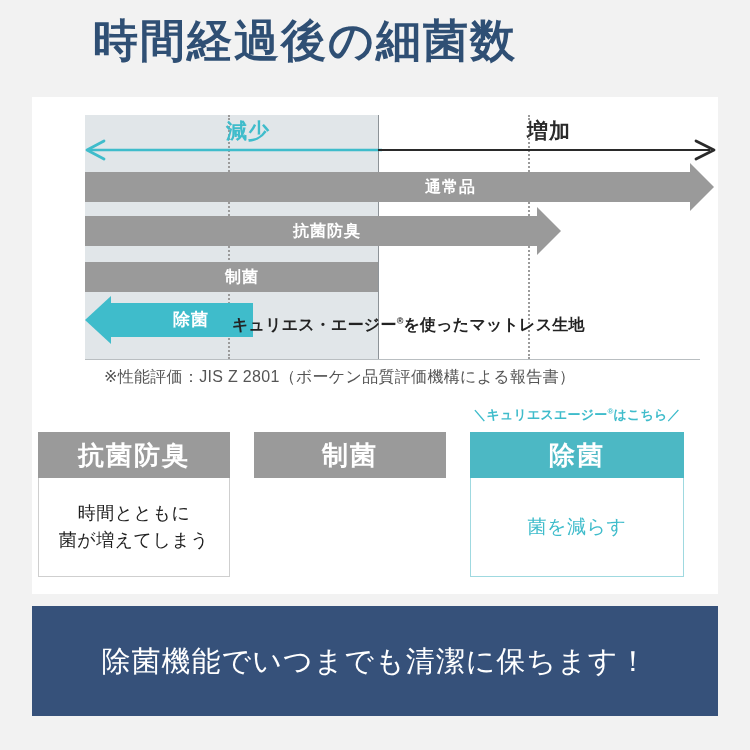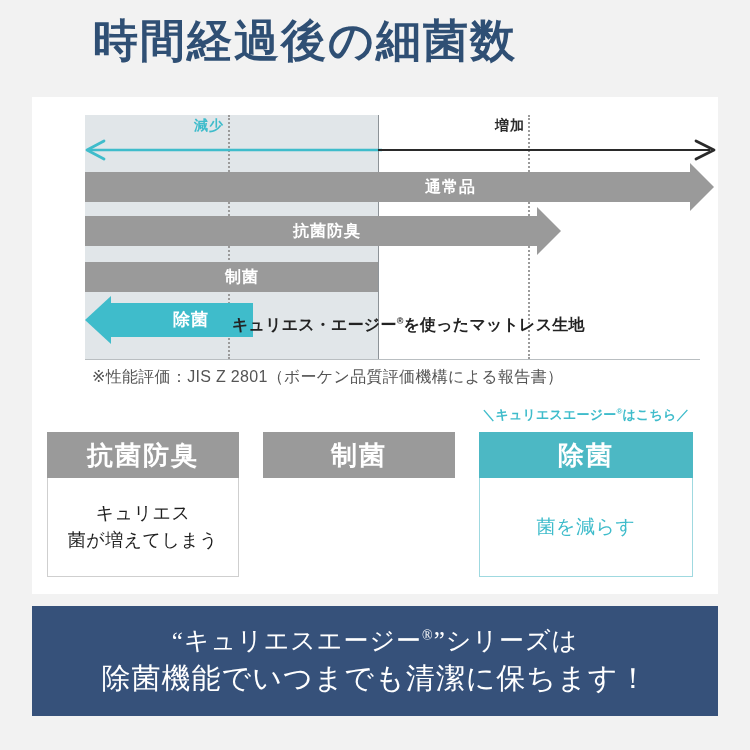--- a/index.html
+++ b/index.html
@@ -87,24 +87,25 @@
     left: 53px;
     top: 262px;
     width: 615px;
     height: 0;
     border-top: 1px solid #b9bec1;
   }
 
   
   .zone-label {
     position: absolute;
-    font-size: 14px;
+    font-size: 21px;
     font-weight: 700;
     letter-spacing: 1px;
     white-space: nowrap;
+    margin-left: 32px;
   }
   .zone-label.decrease {
     left: 162px;
     top: 20px;
     color: #3fbccb;
   }
   .zone-label.increase {
     left: 463px;
     top: 20px;
     color: #2a2a2a;
@@ -229,32 +230,32 @@
     letter-spacing: 0.2px;
   }
   .teal-row-caption sup {
     font-size: 9px;
     vertical-align: super;
   }
 
   
   .footnote {
     position: absolute;
-    left: 60px;
+    left: 72px;
     top: 270px;
     font-size: 16px;
     color: #555555;
     letter-spacing: 0.3px;
     white-space: nowrap;
   }
 
   
   .cards {
     position: absolute;
-    left: 15px;
+    left: 6px;
     top: 335px;
     width: 650px;
     height: 180px;
   }
   .card {
     position: absolute;
     top: 0;
     width: 192px;
     height: 145px;
     box-sizing: border-box;
@@ -398,21 +399,21 @@
   <div class="footnote">※性能評価：JIS Z 2801（ボーケン品質評価機構による報告書）</div>
 
   <div class="cards">
 
     <div class="card-callout"><span>＼キュリエスエージー</span><sup>®</sup><span>はこちら／</span></div>
 
     <div class="card c1">
       <div class="card-header">抗菌防臭</div>
       <div class="card-body">
         <div>
-          <span>キュリエス</span><br>
+          <span>時間とともに</span><br>
           <span>菌が増えてしまう</span>
         </div>
       </div>
     </div>
 
     <div class="card c2">
       <div class="card-header">制菌</div>
     </div>
 
     <div class="card c3">
@@ -422,15 +423,14 @@
           <span>菌を減らす</span>
         </div>
       </div>
     </div>
 
   </div>
 
 </div>
 
 <div class="banner">
-  <div class="banner-line1"><span>“キュリエスエージー</span><sup>®</sup><span>”シリーズは</span></div>
   <div class="banner-line2">除菌機能でいつまでも清潔に保ちます！</div>
 </div>
 
 </body></html>

